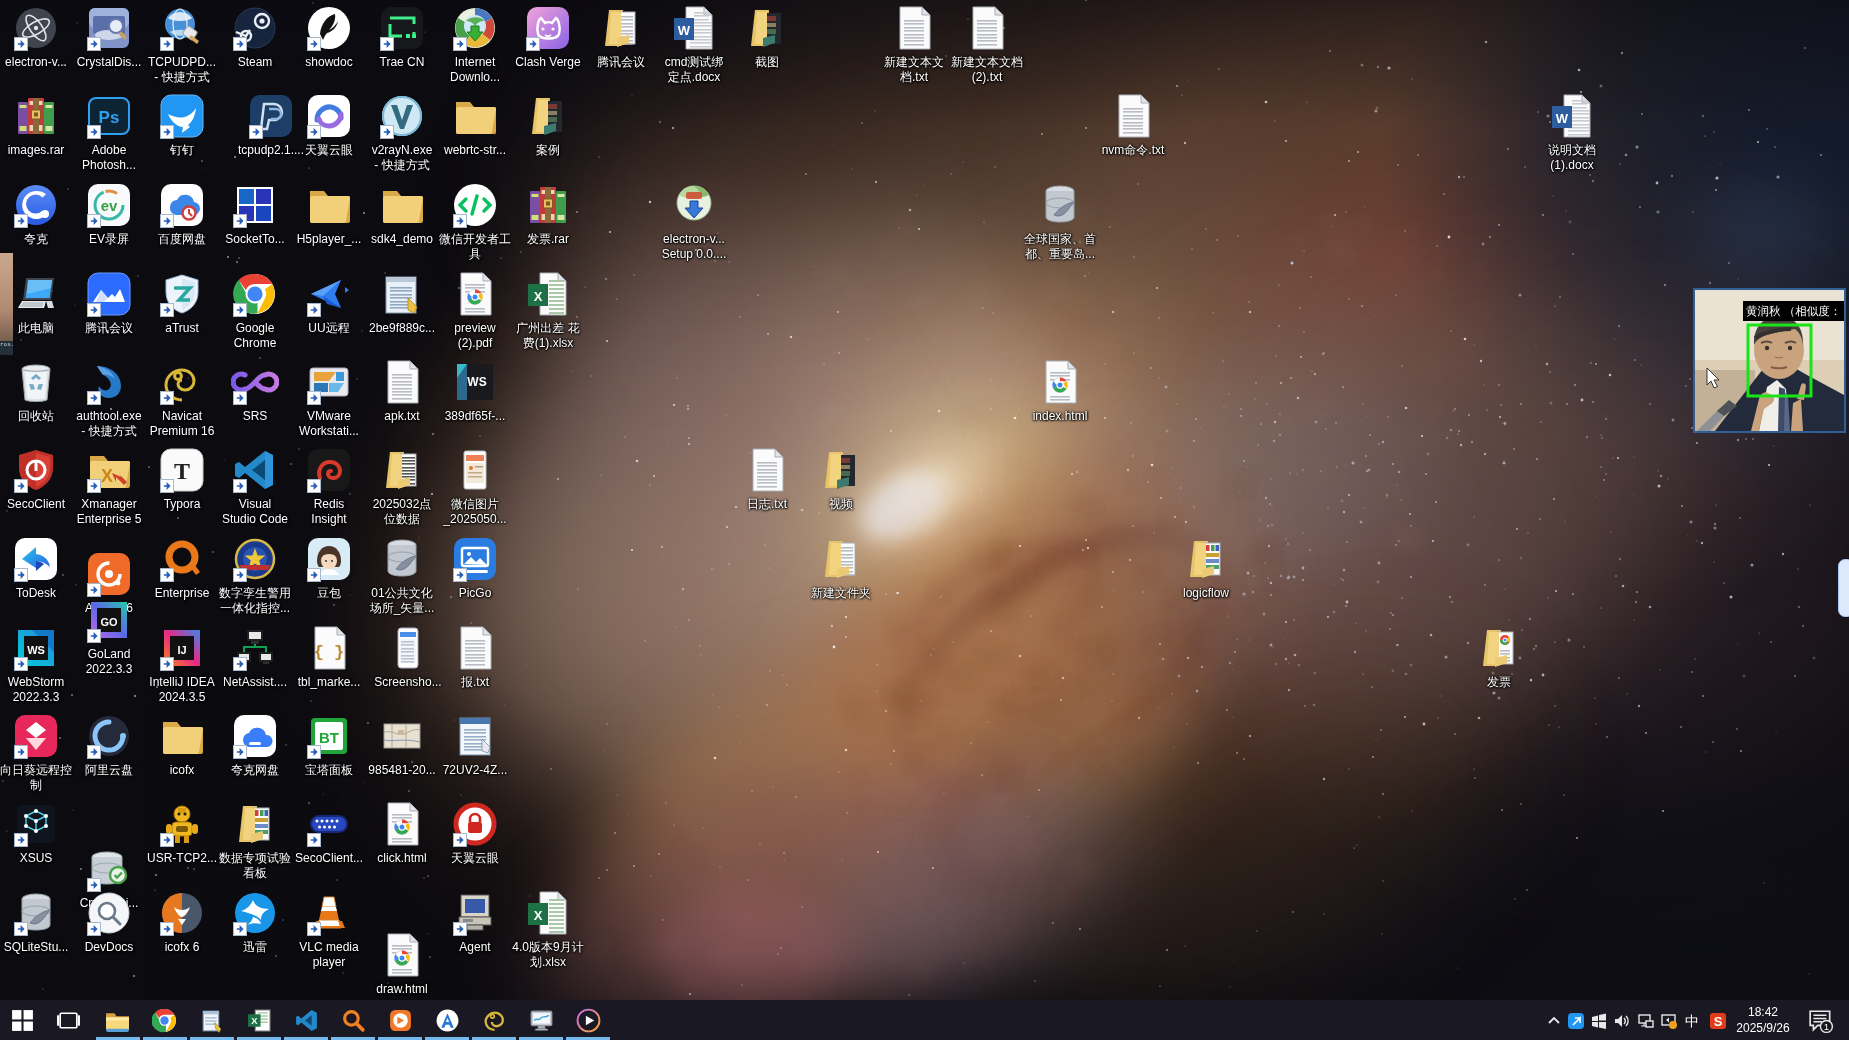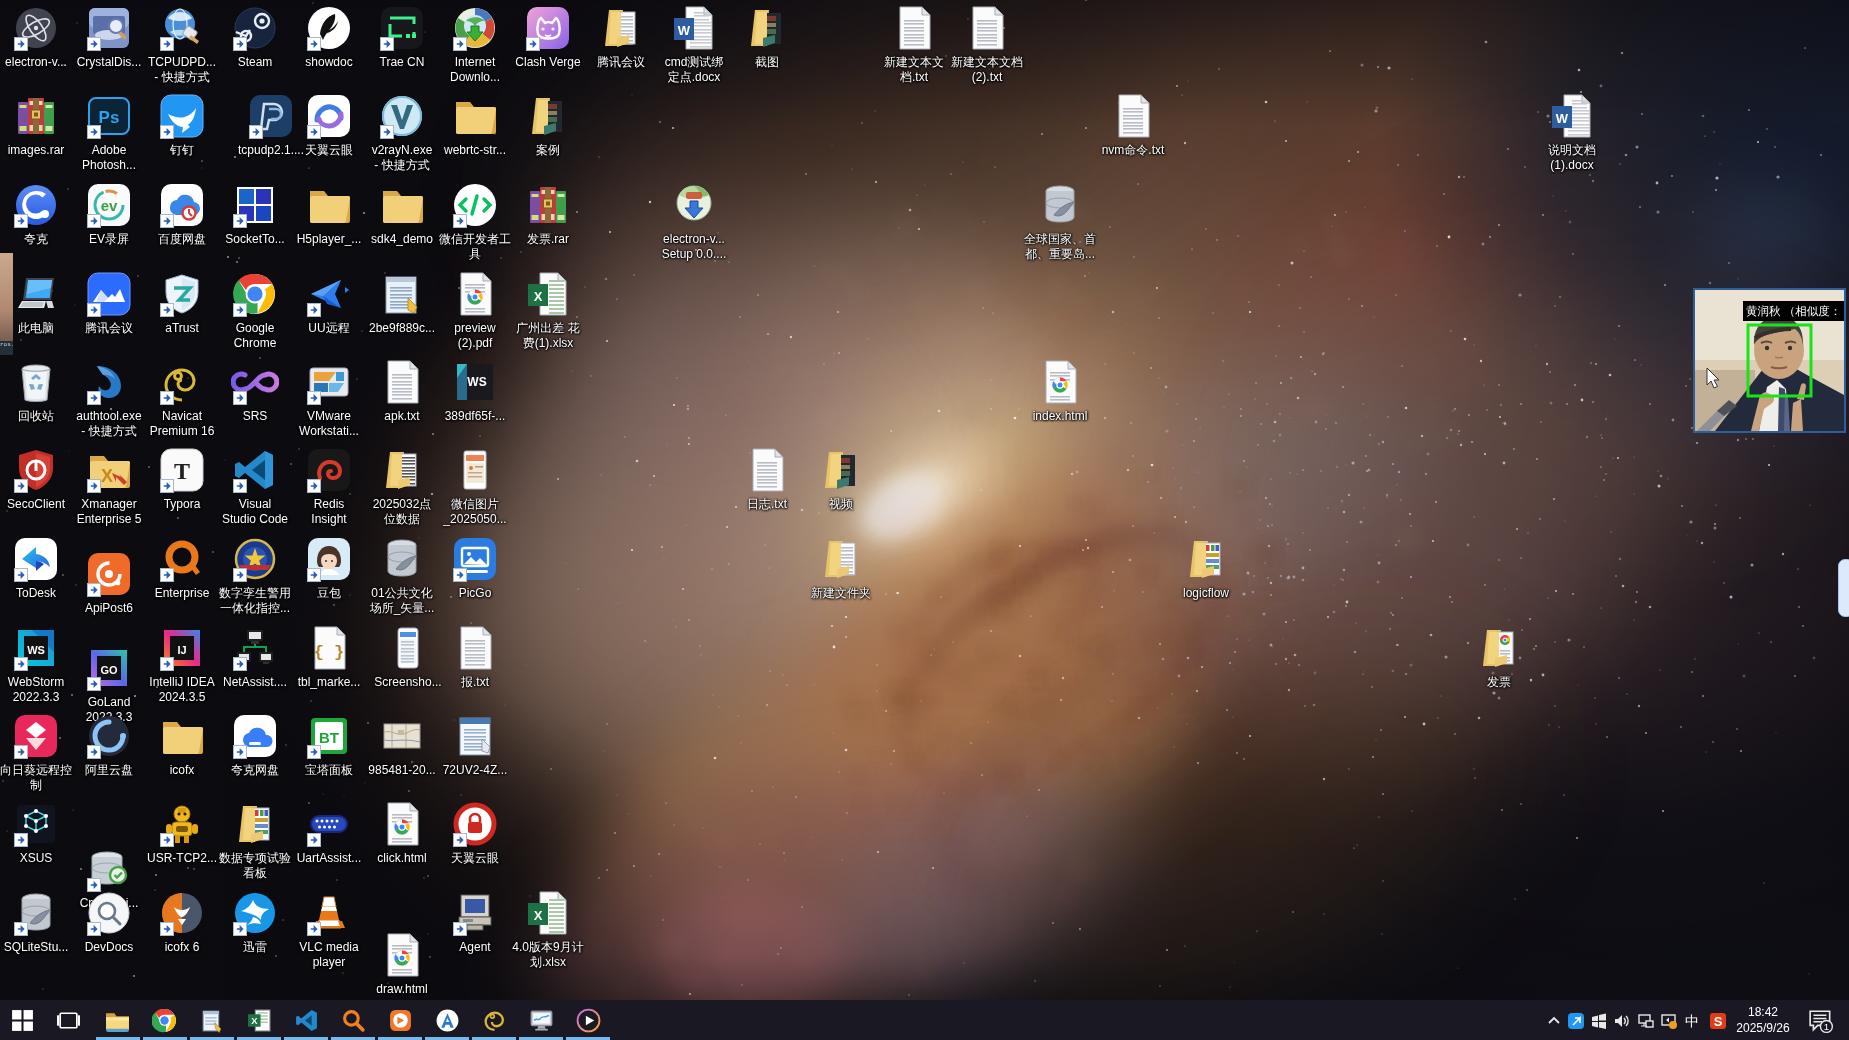--- a/index.html
+++ b/index.html
@@ -2281,21 +2281,21 @@
         </defs>
         <rect x="6" y="6" width="36" height="36" fill="url(#wsg)"></rect>
         <path d="M20 6h22v22z" fill="#0a68c0" opacity=".6"></path>
         <rect x="12" y="12" width="24" height="24" fill="#111"></rect>
         <text x="24" y="30" font-size="11" font-weight="bold" fill="#fff" text-anchor="middle" font-family="Liberation Sans">WS</text>
       </svg>
       <div class="sc"></div>
     </div>
     <div class="t">WebStorm<br>2022.3.3</div>
   </div>
-<div class="ic" style="left:70px;top:644px">
+<div class="ic" style="left:70px;top:596px">
     <div class="g">
       <svg width="48" height="48" viewBox="0 0 48 48" xmlns="http://www.w3.org/2000/svg">
         <defs>
           <linearGradient id="glg" x1="0" y1="1" x2="1" y2="0">
             <stop offset="0" stop-color="#c868e8"></stop>
             <stop offset=".5" stop-color="#5a68e8"></stop>
             <stop offset="1" stop-color="#28c8a8"></stop>
           </linearGradient>
         </defs>
         <rect x="6" y="6" width="36" height="36" fill="url(#glg)"></rect>
@@ -2569,21 +2569,21 @@
           <circle cx="27" cy="21" r="1.5"></circle>
           <circle cx="32" cy="21" r="1.5"></circle>
           <circle cx="14.5" cy="27" r="1.5"></circle>
           <circle cx="19.5" cy="27" r="1.5"></circle>
           <circle cx="24.5" cy="27" r="1.5"></circle>
           <circle cx="29.5" cy="27" r="1.5"></circle>
         </g>
       </svg>
       <div class="sc"></div>
     </div>
-    <div class="t">UartAssist...</div>
+    <div class="t">SecoClient...</div>
   </div>
 <div class="ic" style="left:363px;top:800px">
     <div class="g">
       <svg width="48" height="48" viewBox="0 0 48 48" xmlns="http://www.w3.org/2000/svg">
         <path d="M10 3h22l8 8v34H10z" fill="#fbfbfb" stroke="#a8adb5"></path>
         <path d="M32 3l8 8h-8z" fill="#e0e3e8" stroke="#a8adb5"></path>
         <rect x="14" y="14" width="20" height="1.6" fill="#b8bcc4"></rect>
         <rect x="14" y="17" width="20" height="1.6" fill="#b8bcc4"></rect>
         <rect x="14" y="21" width="20" height="1.6" fill="#b8bcc4"></rect>
         <rect x="14" y="38" width="20" height="1.6" fill="#b8bcc4"></rect>

